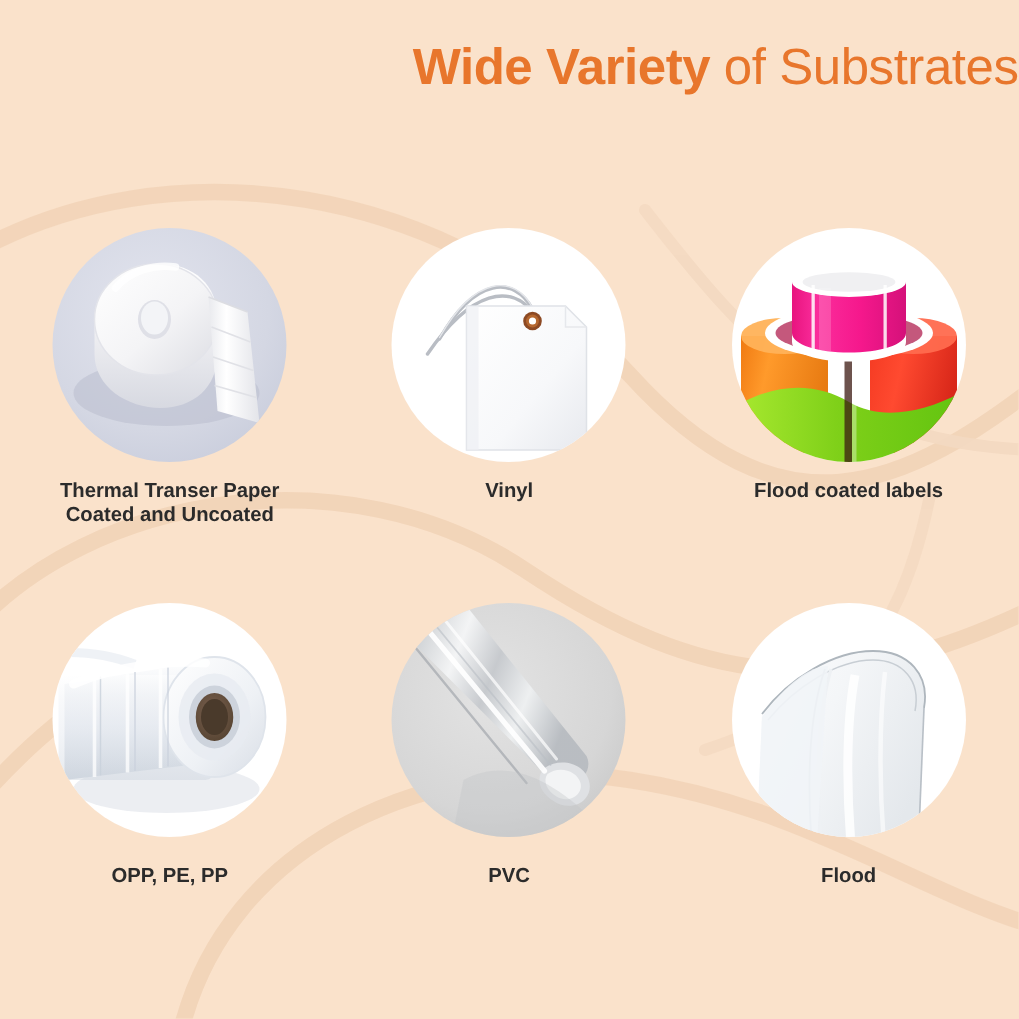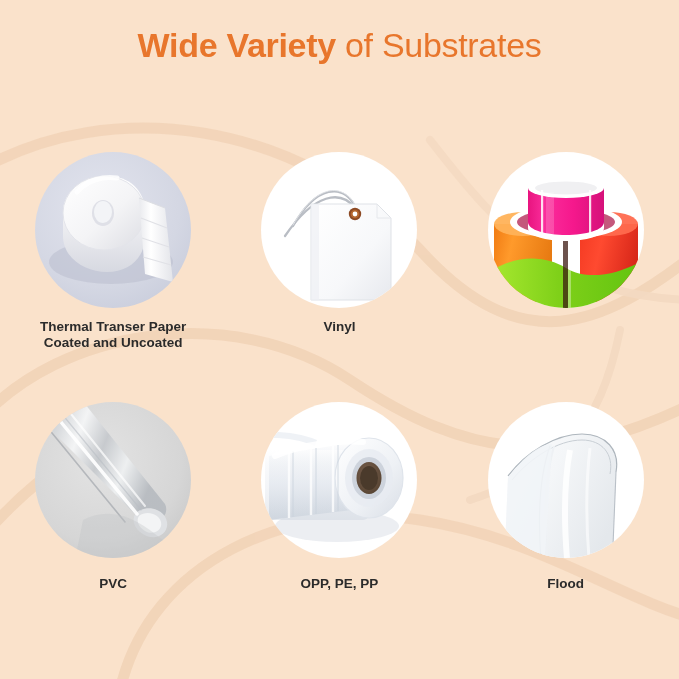--- a/index.html
+++ b/index.html
@@ -10,21 +10,21 @@
     overflow:hidden;
     position:relative;
   }
   #bg-swoosh{position:absolute;inset:0;width:679px;height:679px;pointer-events:none;}
 
   .page{position:absolute;inset:0;}
 
   
   .title-wrap{
     position:absolute;left:0;top:26px;width:679px;
-    text-align:center;
+    text-align:right;
   }
   .title{
     font-size:34px;letter-spacing:-0.3px;color:#e8762c;
     white-space:nowrap;
   }
   .title .t-strong{font-weight:bold;}
   .title .t-light{font-weight:normal;}
 
   
   .grid{
@@ -235,69 +235,25 @@
               <path d="M42,72 C42,80 60,85 80,85 C100,85 118,80 118,72 L118,78
                        C118,86 100,91 80,91 C60,91 42,86 42,78 Z" fill="#ffffff"></path>
 
               <rect x="55" y="40" width="2.2" height="46" fill="#ffffff" opacity="0.85"></rect>
               <rect x="103" y="40" width="2.2" height="46" fill="#ffffff" opacity="0.85"></rect>
 
               <rect x="60" y="42" width="8" height="42" fill="#ffffff" opacity="0.18"></rect>
             </g>
           </svg>
         </div>
+        <div class="caption">Flood coated labels</div>
       </div>
     </div>
 
     <div class="row row2">
-
-      <div class="cell">
-        <div class="media">
-          <svg viewBox="0 0 160 160" xmlns="http://www.w3.org/2000/svg">
-            <defs>
-              <radialGradient id="c5bg" cx="42%" cy="38%" r="74%">
-                <stop offset="0%" stop-color="#e3e3e3"></stop>
-                <stop offset="70%" stop-color="#d6d6d6"></stop>
-                <stop offset="100%" stop-color="#c7c7c7"></stop>
-              </radialGradient>
-              <linearGradient id="pvcSheet" x1="0" y1="0" x2="1" y2="0.4">
-                <stop offset="0%" stop-color="#fbfbfc"></stop>
-                <stop offset="18%" stop-color="#d0d3d6"></stop>
-                <stop offset="38%" stop-color="#f4f5f6"></stop>
-                <stop offset="58%" stop-color="#c6c9cd"></stop>
-                <stop offset="78%" stop-color="#eef0f1"></stop>
-                <stop offset="100%" stop-color="#b8bcc1"></stop>
-              </linearGradient>
-              <clipPath id="clipC5">
-                  <circle cx="80" cy="80" r="78"></circle>
-                </clipPath>
-            </defs>
-            <circle cx="80" cy="80" r="78" fill="url(#c5bg)"></circle>
-            <g clip-path="url(#clipC5)">
-
-              <path d="M6,18 L44,-6 L132,104 C136,112 130,122 120,120 L104,116 Z" fill="url(#pvcSheet)" opacity="0.96"></path>
-
-              <path d="M104,112 C116,104 132,110 134,122 C136,134 122,142 110,134
-                       C100,128 98,118 104,112 Z" fill="#dfe1e4"></path>
-              <path d="M106,116 C114,110 126,114 128,122 C130,130 120,136 112,131
-                       C105,127 103,120 106,116 Z" fill="#f3f4f5"></path>
-
-              <g stroke-linecap="round" fill="none">
-                <path d="M18,10 L104,114" stroke="#ffffff" stroke-width="3.5" opacity="0.9"></path>
-                <path d="M30,4 L112,106" stroke="#ffffff" stroke-width="2" opacity="0.7"></path>
-                <path d="M10,22 L92,122" stroke="#9ea3a9" stroke-width="1.6" opacity="0.65"></path>
-                <path d="M24,8 L108,110" stroke="#b9bec4" stroke-width="1.2" opacity="0.6"></path>
-              </g>
-
-              <path d="M50,120 C80,104 110,120 140,150 L140,170 L40,170 Z" fill="#bfc2c6" opacity="0.35"></path>
-            </g>
-          </svg>
-        </div>
-        <div class="caption">PVC</div>
-      </div>
 
       <div class="cell">
         <div class="media">
           <svg viewBox="0 0 160 160" xmlns="http://www.w3.org/2000/svg">
             <defs>
               <radialGradient id="c4bg" cx="50%" cy="45%" r="70%">
                 <stop offset="0%" stop-color="#ffffff"></stop>
                 <stop offset="84%" stop-color="#ffffff"></stop>
                 <stop offset="100%" stop-color="#f7f3ef"></stop>
               </radialGradient>
@@ -352,20 +308,65 @@
             </g>
           </svg>
         </div>
         <div class="caption">OPP, PE, PP</div>
       </div>
 
       <div class="cell">
         <div class="media">
           <svg viewBox="0 0 160 160" xmlns="http://www.w3.org/2000/svg">
             <defs>
+              <radialGradient id="c5bg" cx="42%" cy="38%" r="74%">
+                <stop offset="0%" stop-color="#e3e3e3"></stop>
+                <stop offset="70%" stop-color="#d6d6d6"></stop>
+                <stop offset="100%" stop-color="#c7c7c7"></stop>
+              </radialGradient>
+              <linearGradient id="pvcSheet" x1="0" y1="0" x2="1" y2="0.4">
+                <stop offset="0%" stop-color="#fbfbfc"></stop>
+                <stop offset="18%" stop-color="#d0d3d6"></stop>
+                <stop offset="38%" stop-color="#f4f5f6"></stop>
+                <stop offset="58%" stop-color="#c6c9cd"></stop>
+                <stop offset="78%" stop-color="#eef0f1"></stop>
+                <stop offset="100%" stop-color="#b8bcc1"></stop>
+              </linearGradient>
+              <clipPath id="clipC5">
+                  <circle cx="80" cy="80" r="78"></circle>
+                </clipPath>
+            </defs>
+            <circle cx="80" cy="80" r="78" fill="url(#c5bg)"></circle>
+            <g clip-path="url(#clipC5)">
+
+              <path d="M6,18 L44,-6 L132,104 C136,112 130,122 120,120 L104,116 Z" fill="url(#pvcSheet)" opacity="0.96"></path>
+
+              <path d="M104,112 C116,104 132,110 134,122 C136,134 122,142 110,134
+                       C100,128 98,118 104,112 Z" fill="#dfe1e4"></path>
+              <path d="M106,116 C114,110 126,114 128,122 C130,130 120,136 112,131
+                       C105,127 103,120 106,116 Z" fill="#f3f4f5"></path>
+
+              <g stroke-linecap="round" fill="none">
+                <path d="M18,10 L104,114" stroke="#ffffff" stroke-width="3.5" opacity="0.9"></path>
+                <path d="M30,4 L112,106" stroke="#ffffff" stroke-width="2" opacity="0.7"></path>
+                <path d="M10,22 L92,122" stroke="#9ea3a9" stroke-width="1.6" opacity="0.65"></path>
+                <path d="M24,8 L108,110" stroke="#b9bec4" stroke-width="1.2" opacity="0.6"></path>
+              </g>
+
+              <path d="M50,120 C80,104 110,120 140,150 L140,170 L40,170 Z" fill="#bfc2c6" opacity="0.35"></path>
+            </g>
+          </svg>
+        </div>
+        <div class="caption">PVC</div>
+      </div>
+
+      <div class="cell">
+        <div class="media">
+          <svg viewBox="0 0 160 160" xmlns="http://www.w3.org/2000/svg">
+            <defs>
               <radialGradient id="c6bg" cx="50%" cy="42%" r="72%">
                 <stop offset="0%" stop-color="#ffffff"></stop>
                 <stop offset="86%" stop-color="#ffffff"></stop>
                 <stop offset="100%" stop-color="#f6f2ee"></stop>
               </radialGradient>
               <linearGradient id="vinylSheet" x1="0" y1="0" x2="1" y2="0.6">
                 <stop offset="0%" stop-color="#fdfdfe"></stop>
                 <stop offset="45%" stop-color="#f4f6f8"></stop>
                 <stop offset="100%" stop-color="#e4e8ec"></stop>
               </linearGradient>

